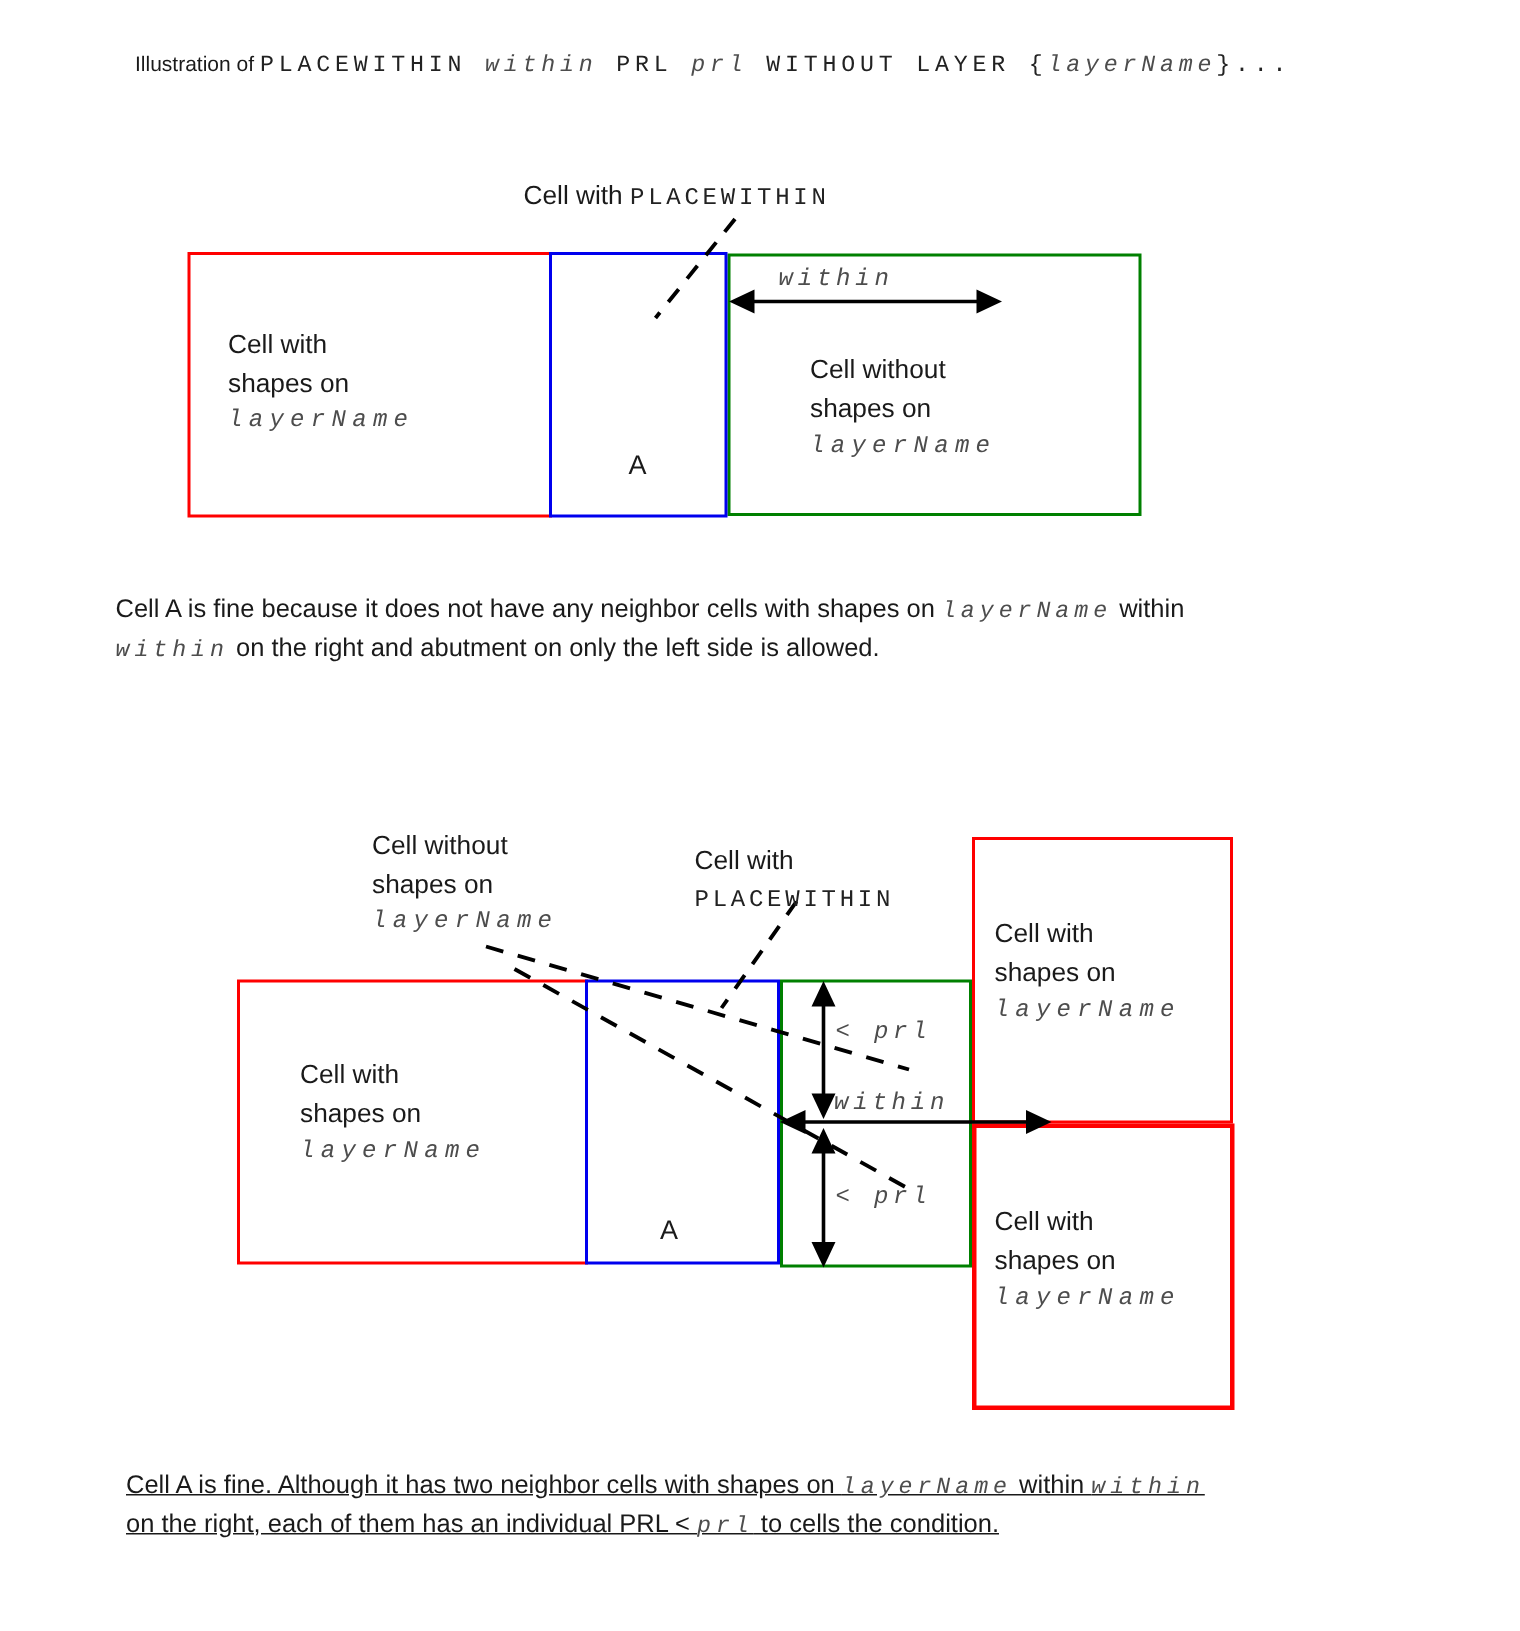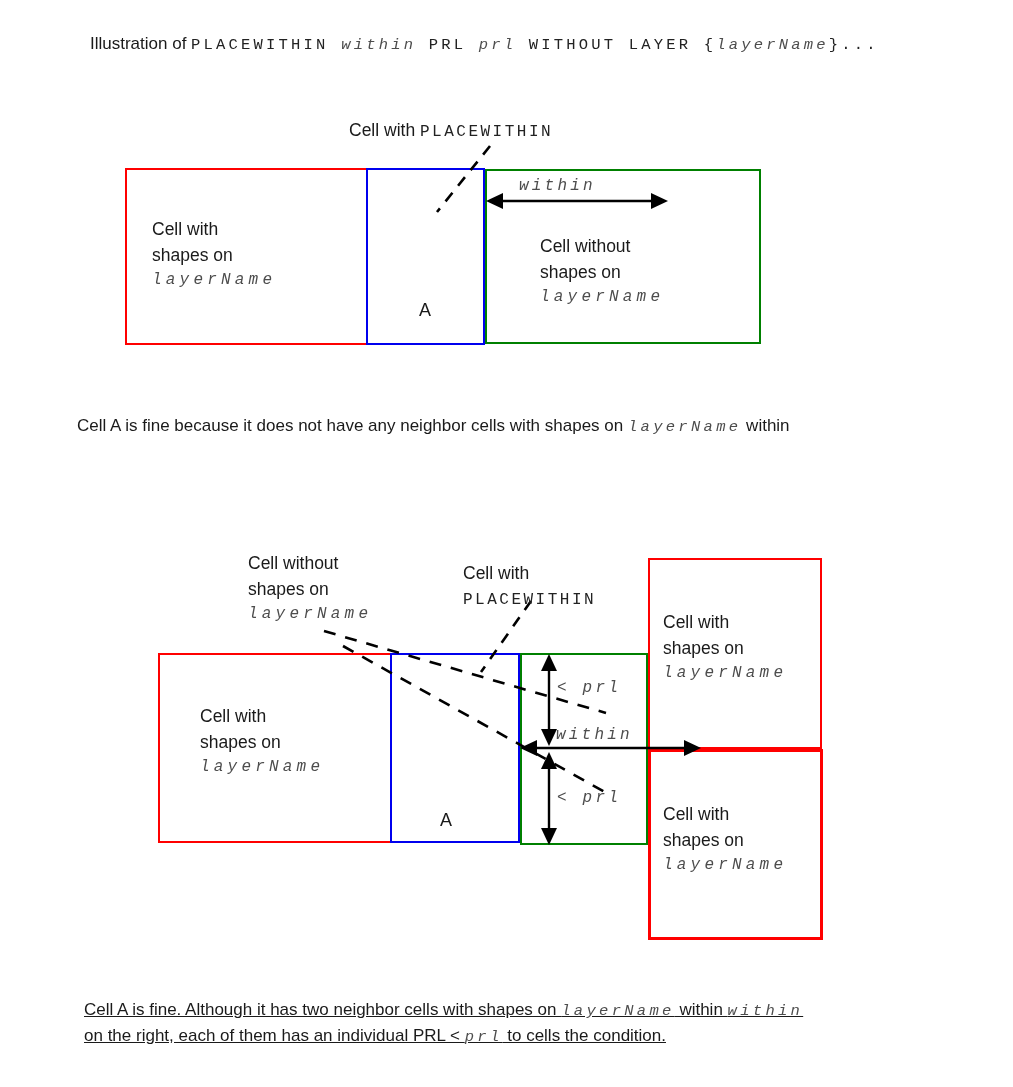--- a/index.html
+++ b/index.html
@@ -3,24 +3,24 @@
 <meta charset="utf-8">
 <style>
   html,body { margin:0; padding:0; background:#ffffff; }
   #page {
     position:relative; width:1013px; height:1087px;
     background:#ffffff; overflow:hidden;
     font-family:"Liberation Sans", sans-serif; color:#1a1a1a;
   }
   .abs { position:absolute; }
   
-  .title-sans { font-size:17px; color:#1a1a1a; }
+  .title-sans { font-size:14px; color:#1a1a1a; }
   .title-mono { font-family:"Liberation Mono", monospace; font-size:15.5px; letter-spacing:3.2px; color:#222; }
   .title-mono-i { font-family:"Liberation Mono", monospace; font-size:15.5px; letter-spacing:3.2px; font-style:italic; color:#4d4d4d; }
-  .para { font-size:17px; line-height:23.5px; color:#1a1a1a; white-space:nowrap;margin-top:20px; }
+  .para { font-size:17px; line-height:23.5px; color:#1a1a1a; white-space:nowrap; }
   .para .mono-i { font-family:"Liberation Mono", monospace; font-size:15.5px; letter-spacing:3.3px; font-style:italic; color:#4d4d4d; }
   .box-label { font-size:17.5px; line-height:25.5px; color:#1a1a1a; white-space:nowrap; z-index:10; }
   .box-label .mono-i, .mono-var {
     font-family:"Liberation Mono", monospace; font-size:16px; letter-spacing:4.2px;
     font-style:italic; color:#4d4d4d;
   }
   .callout-mono { font-family:"Liberation Mono", monospace; font-size:16px; letter-spacing:2.5px; color:#222; }
   .dim-label { font-family:"Liberation Mono", monospace; font-size:16px; letter-spacing:3.2px; font-style:italic; color:#4d4d4d; white-space:nowrap; z-index:10; }
   .cell-a { font-size:18px; color:#1a1a1a; text-align:center; z-index:10; }
   
@@ -60,20 +60,21 @@
     <div>shapes on</div>
     <div class="mono-i">layerName</div>
   </div>
 
   <div class="abs cell-a" style="left:413px; top:300px; width:24px;">A</div>
 
   <div class="abs dim-label" style="left:519px; top:177px;">within</div>
 
   <div class="abs para" style="left:77px; top:394px;">
     <div><span>Cell A is fine because it does not have any neighbor cells with shapes on </span><span class="mono-i">layerName</span><span> within</span></div>
+    <div><span class="mono-i">within</span><span> on the right and abutment on only the left side is allowed.</span></div>
   </div>
 
   <div class="cellbox b-red" style="left:158px; top:653px; width:234px; height:190px;"></div>
   <div class="cellbox b-green" style="left:520px; top:653px; width:128px; height:192px;"></div>
   <div class="cellbox b-blue" style="left:390px; top:653px; width:130px; height:190px;"></div>
   <div class="cellbox b-red" style="left:648px; top:558px; width:174px; height:191px;"></div>
   <div class="cellbox b-red-thick" style="left:648px; top:749px; width:175px; height:191px;"></div>
 
   <div class="abs box-label" style="left:248px; top:551px;">
     <div>Cell without</div>

